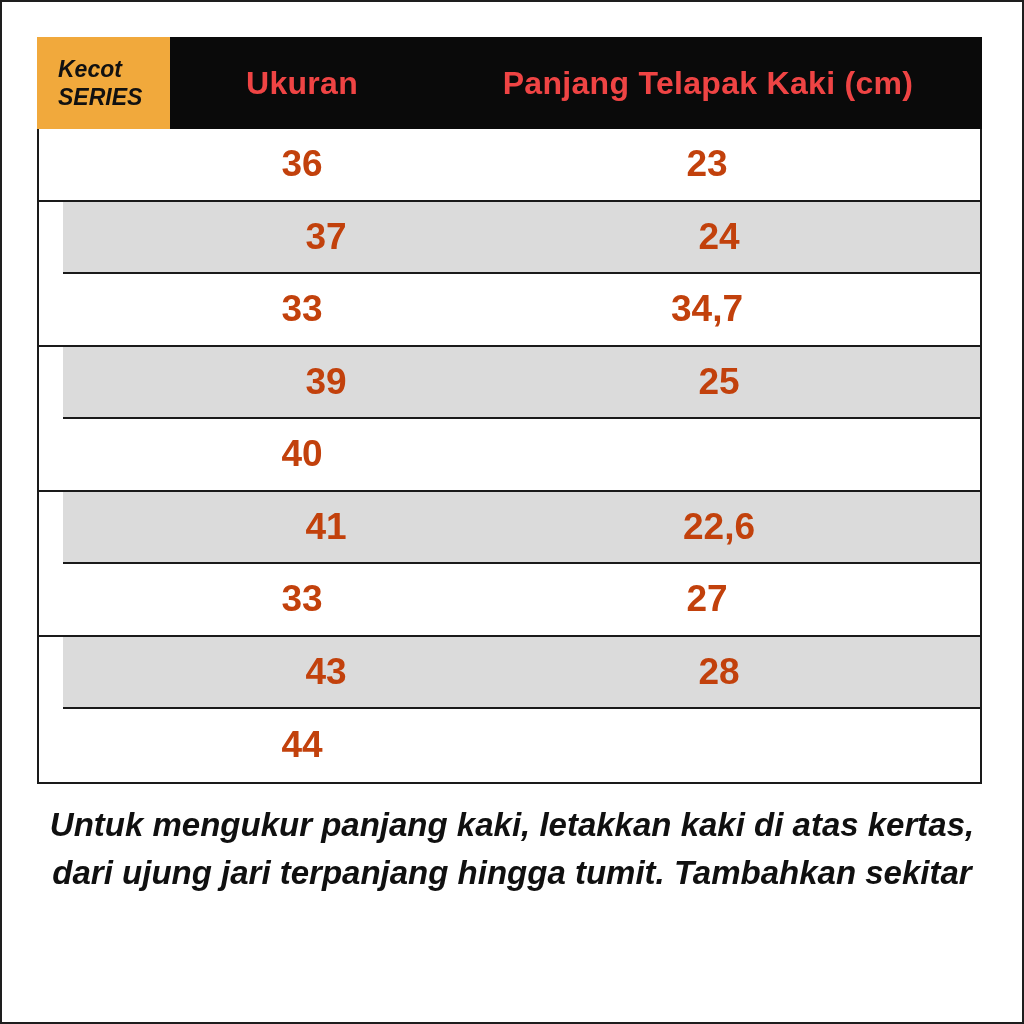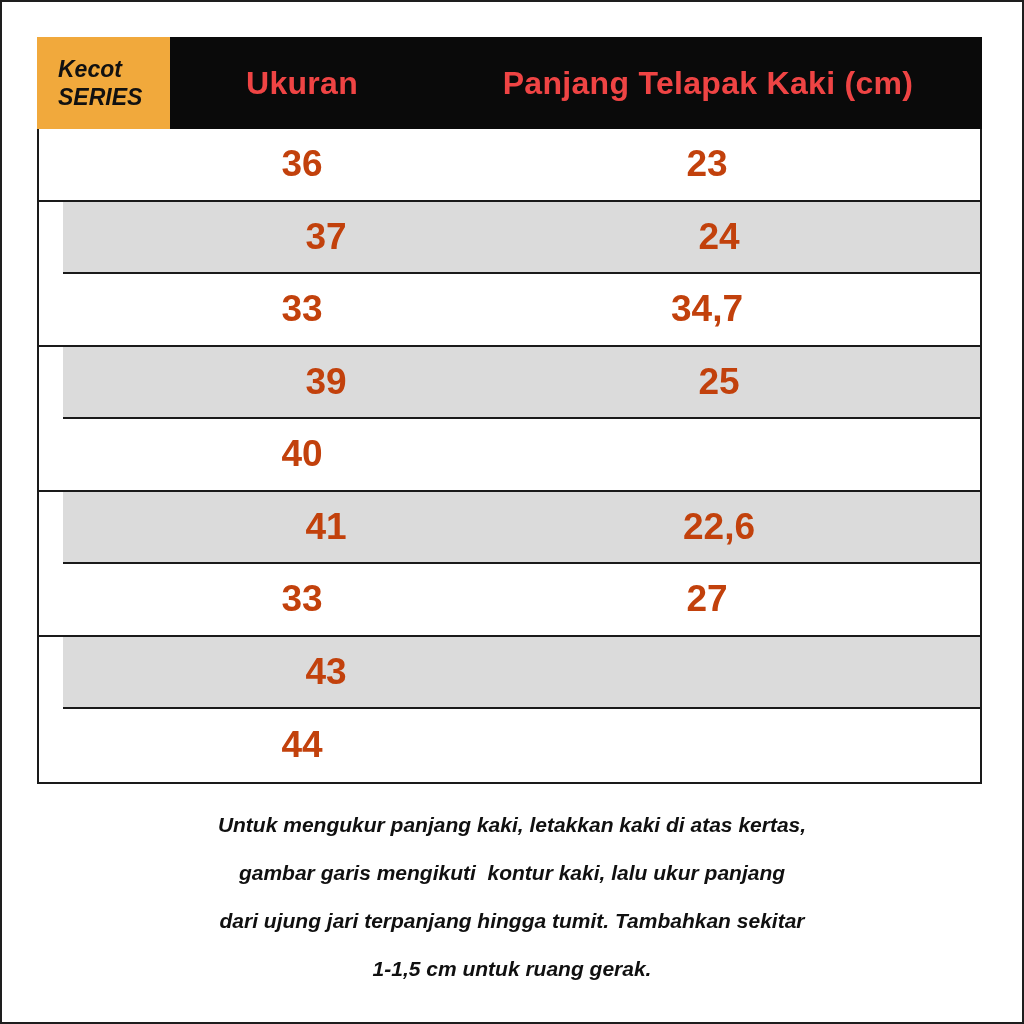--- a/index.html
+++ b/index.html
@@ -82,21 +82,21 @@
 
   
   .note {
     position: absolute;
     left: 0;
     top: 799px;
     width: 100%;
     text-align: center;
     font-style: italic;
     font-weight: bold;
-    font-size: 21px;
+    font-size: 33px;
     line-height: 48px;
     color: #101010;
   }
   .note-line { white-space: pre; }
 </style>
 </head>
 <body>
 
 <div class="canvas">
 
@@ -144,29 +144,28 @@
           <div class="cell">22,6</div>
         </div>
         <div class="row">
           <div class="cell"></div>
           <div class="cell">33</div>
           <div class="cell">27</div>
         </div>
         <div class="row alt">
           <div class="cell"></div>
           <div class="cell">43</div>
+          <div class="cell">28</div>
         </div>
         <div class="row">
           <div class="cell"></div>
           <div class="cell">44</div>
         </div>
       </div>
 
   </div>
 
   <div class="note">
       <div class="note-line">Untuk mengukur panjang kaki, letakkan kaki di atas kertas,</div>
-      <div class="note-line">gambar garis mengikuti  kontur kaki, lalu ukur panjang</div>
       <div class="note-line">dari ujung jari terpanjang hingga tumit. Tambahkan sekitar</div>
-      <div class="note-line">1-1,5 cm untuk ruang gerak.</div>
     </div>
 
 </div>
 
 </body></html>

